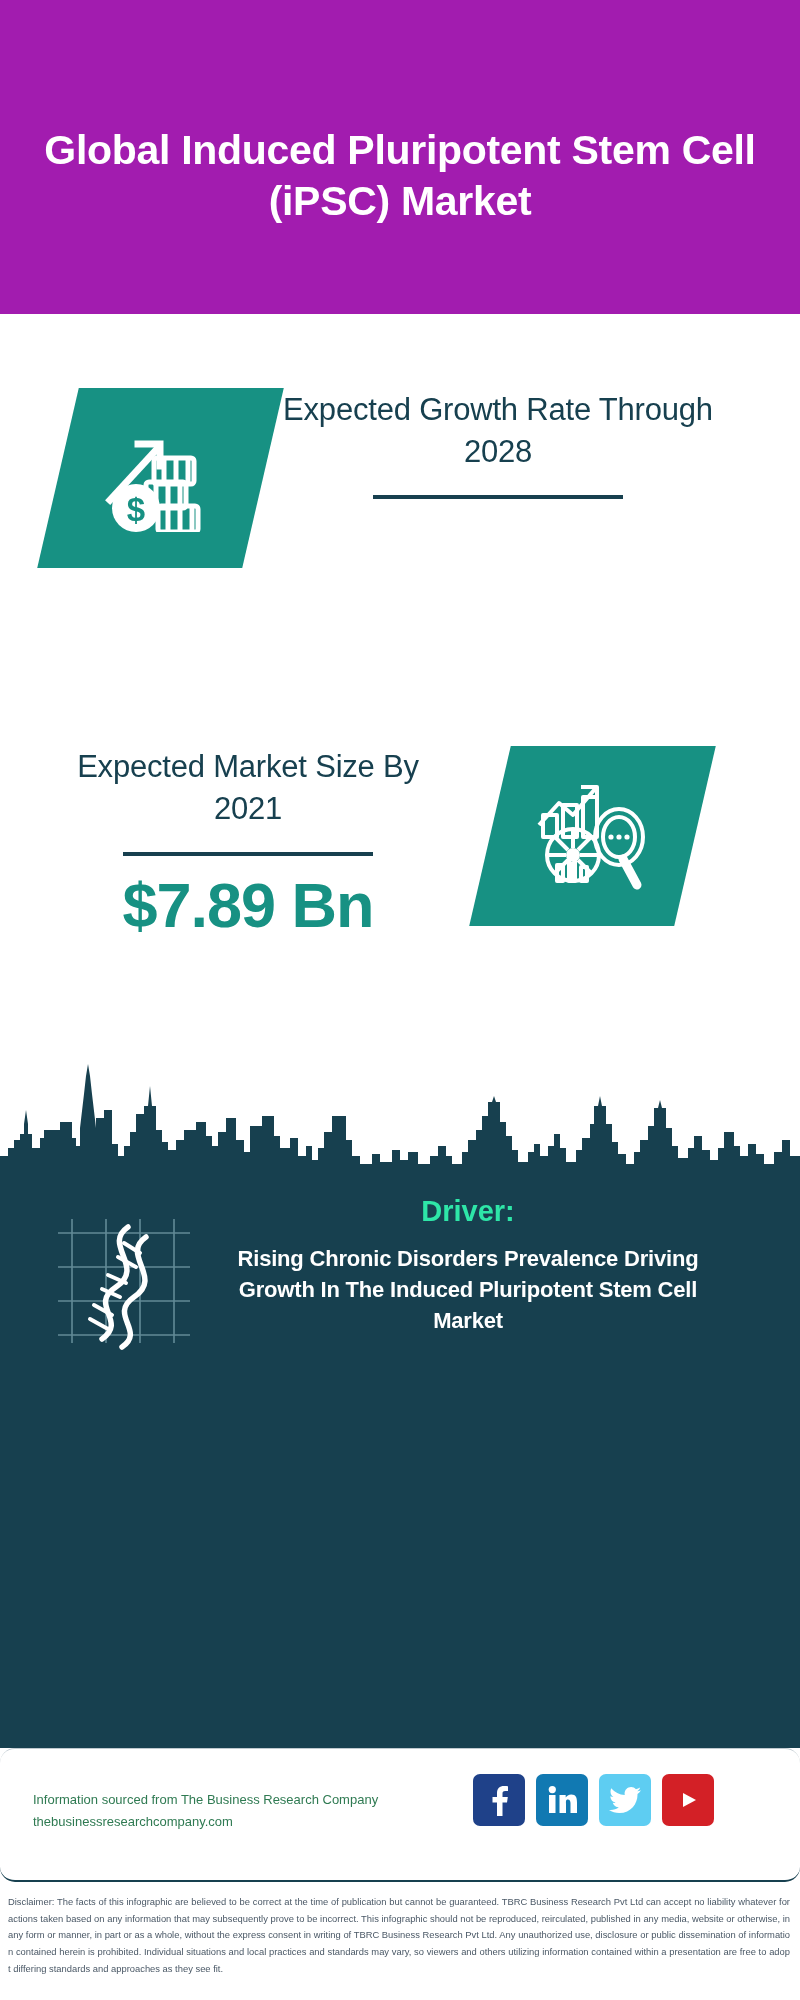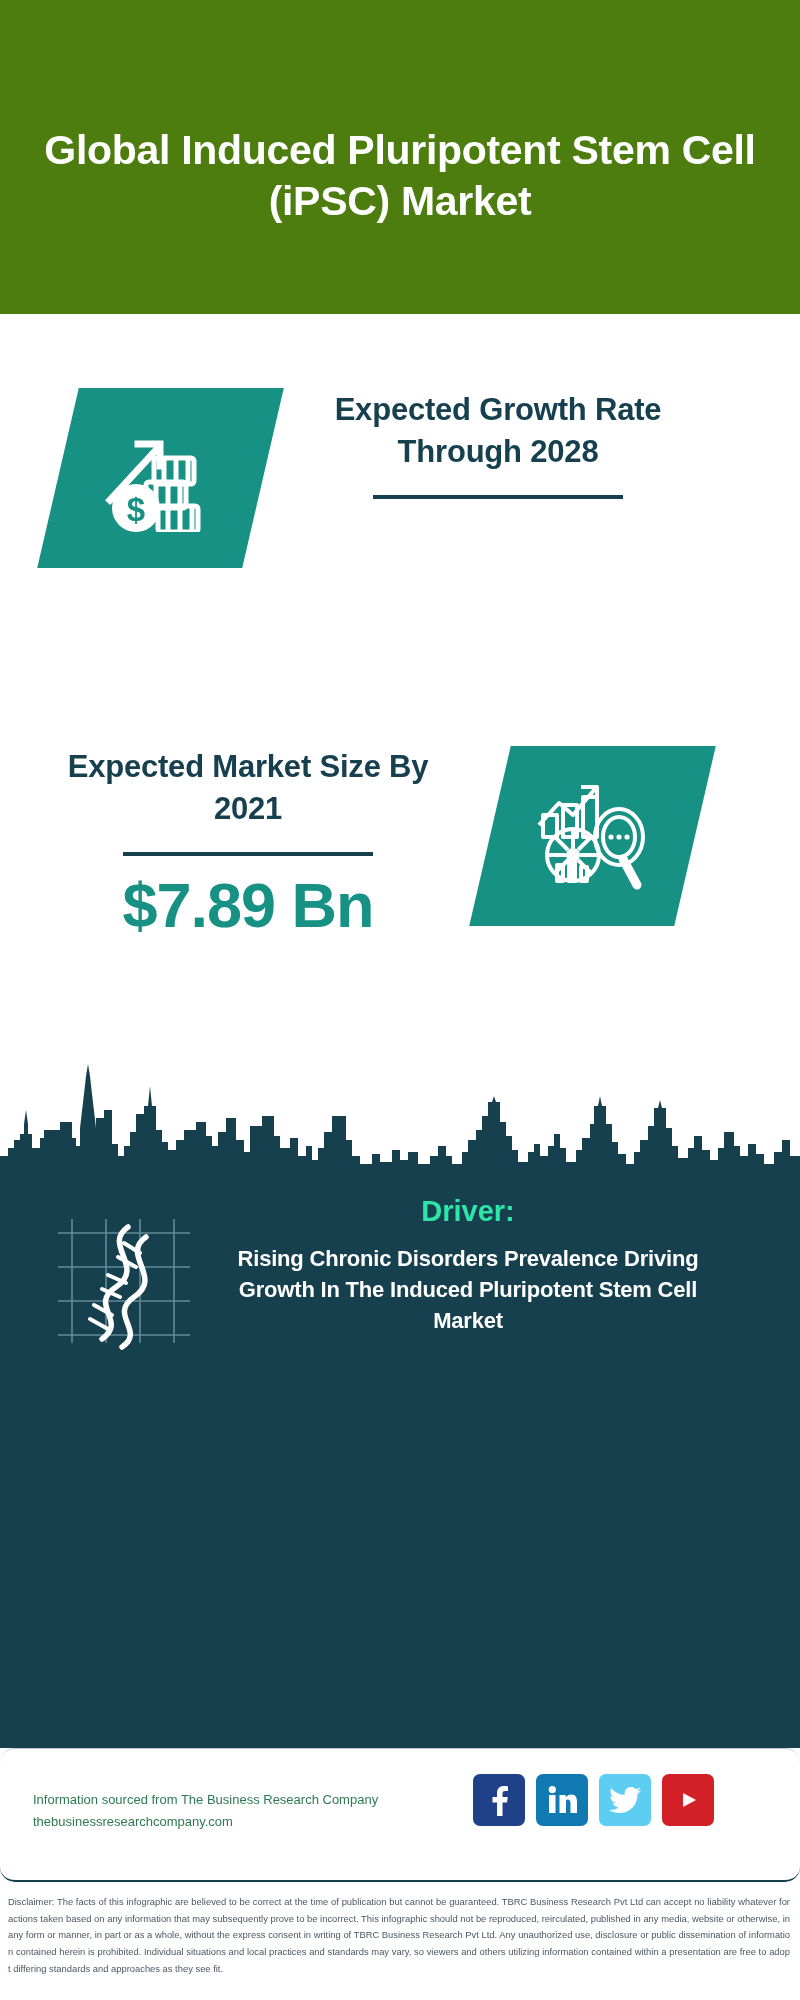--- a/index.html
+++ b/index.html
@@ -15,21 +15,21 @@
     overflow: hidden;
     background: #ffffff;
   }
 
   
   .header {
     position: absolute;
     left: 0; top: 0;
     width: 800px;
     height: 314px;
-    background: #4d7c0f;
+    background: #a21caf;
     display: flex;
     align-items: center;
     justify-content: center;
   }
   .header-title {
     color: #ffffff;
     font-size: 41px;
     font-weight: bold;
     line-height: 1.25;
     text-align: center;
@@ -61,21 +61,21 @@
   .tile-growth { left: 58px; top: 74px; width: 205px; height: 180px; }
   .tile-size   { left: 490px; top: 432px; width: 205px; height: 180px; }
 
   .stat-block { position: absolute; text-align: center; }
   .stat-growth { left: 278px; top: 75px; width: 440px; }
   .stat-size   { left: 48px;  top: 432px; width: 400px; }
 
   .stat-label {
     color: #17404f;
     font-size: 31px;
-    font-weight: bold;
+    font-weight: normal;
     line-height: 1.36;
     letter-spacing: -0.2px;
   }
   .stat-rule {
     width: 250px;
     height: 4px;
     background: #17404f;
     margin: 22px auto 16px auto;
   }
   .stat-value {

